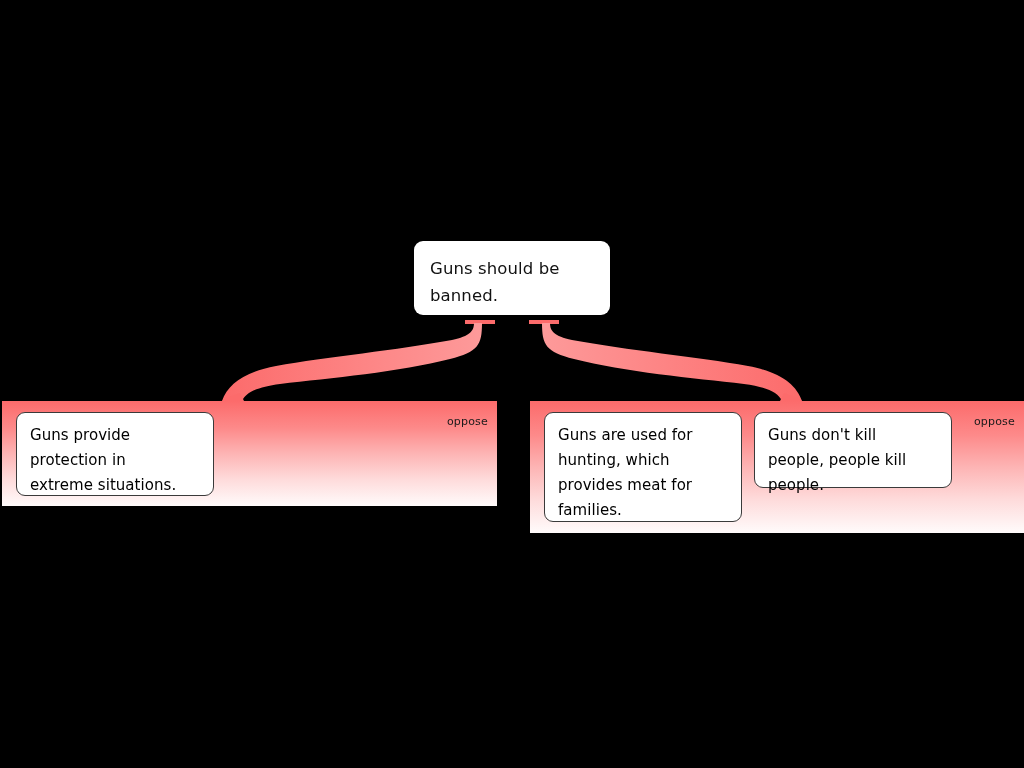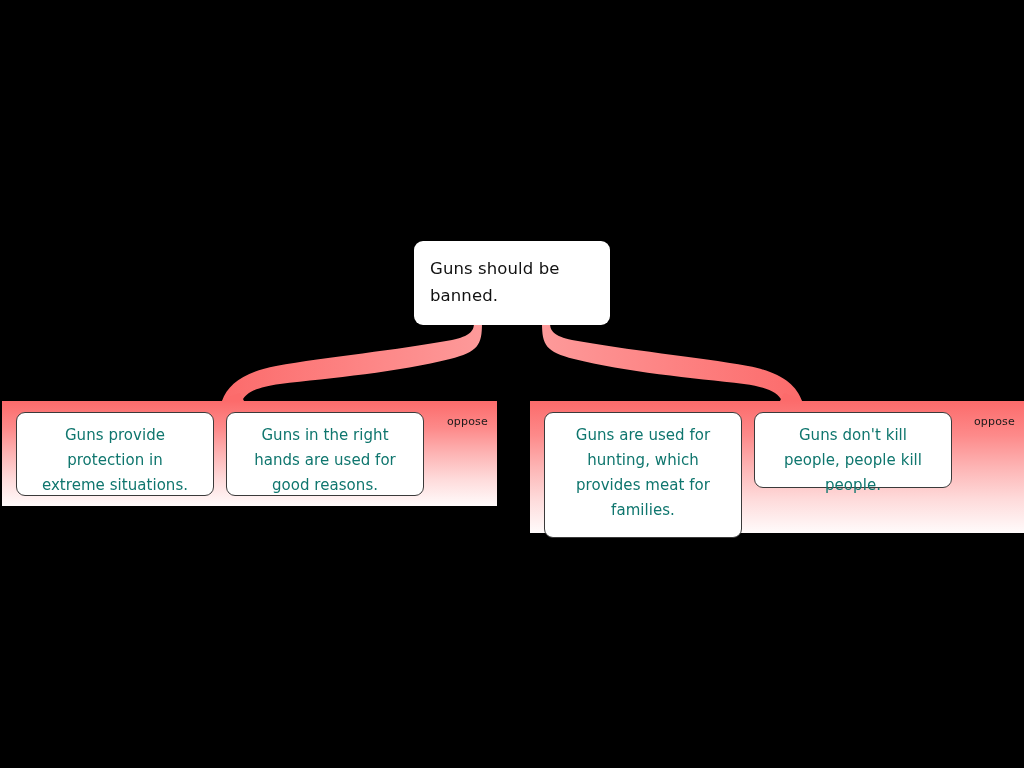--- a/index.html
+++ b/index.html
@@ -23,21 +23,21 @@
     height: 768px;
     background: #000000;
   }
 
   
   .root-node {
     position: absolute;
     left: 414px;
     top: 241px;
     width: 196px;
-    height: 84px;
+    height: 74px;
     background: #ffffff;
     border-radius: 9px;
     box-sizing: border-box;
     padding: 14px 16px 12px 16px;
   }
   .root-node .node-text {
     font-size: 16.5px;
     line-height: 27px;
     color: #111111;
     letter-spacing: 0.1px;
@@ -88,31 +88,30 @@
     position: absolute;
     background: #ffffff;
     border: 1.3px solid #3a3a3a;
     border-radius: 9px;
     box-sizing: border-box;
     padding: 10px 13px 0 13px;
   }
   .reason-card .card-text {
     font-size: 15px;
     line-height: 25px;
-    color: #0f766e;
+    color: #000000;
     letter-spacing: 0.05px;
     white-space: pre-line;
-    text-align: center;
   }
 
   
   .card-l1 { left: 14px;  top: 11px; width: 198px; height: 84px; }
   .card-l2 { left: 224px; top: 11px; width: 198px; height: 84px; }
   
-  .card-r1 { left: 14px;  top: 11px; width: 198px; height: 126px; }
+  .card-r1 { left: 14px;  top: 11px; width: 198px; height: 110px; }
   .card-r2 { left: 224px; top: 11px; width: 198px; height: 76px; }
 </style>
 </head>
 <body>
 
 <div id="canvas">
 
   <svg id="connectors" viewBox="0 0 1024 768" width="1024" height="768">
     <defs>
       <linearGradient id="gradLeft" x1="0" y1="0" x2="1" y2="0">
@@ -162,25 +161,20 @@
 
   <div class="group-panel group-left">
     <div class="group-label">oppose</div>
 
     <div class="reason-card card-l1">
       <div class="card-text">Guns provide
 protection in
 extreme situations.</div>
     </div>
 
-    <div class="reason-card card-l2">
-      <div class="card-text">Guns in the right
-hands are used for
-good reasons.</div>
-    </div>
   </div>
 
   <div class="group-panel group-right">
     <div class="group-label">oppose</div>
 
     <div class="reason-card card-r1">
       <div class="card-text">Guns are used for
 hunting, which
 provides meat for
 families.</div>

